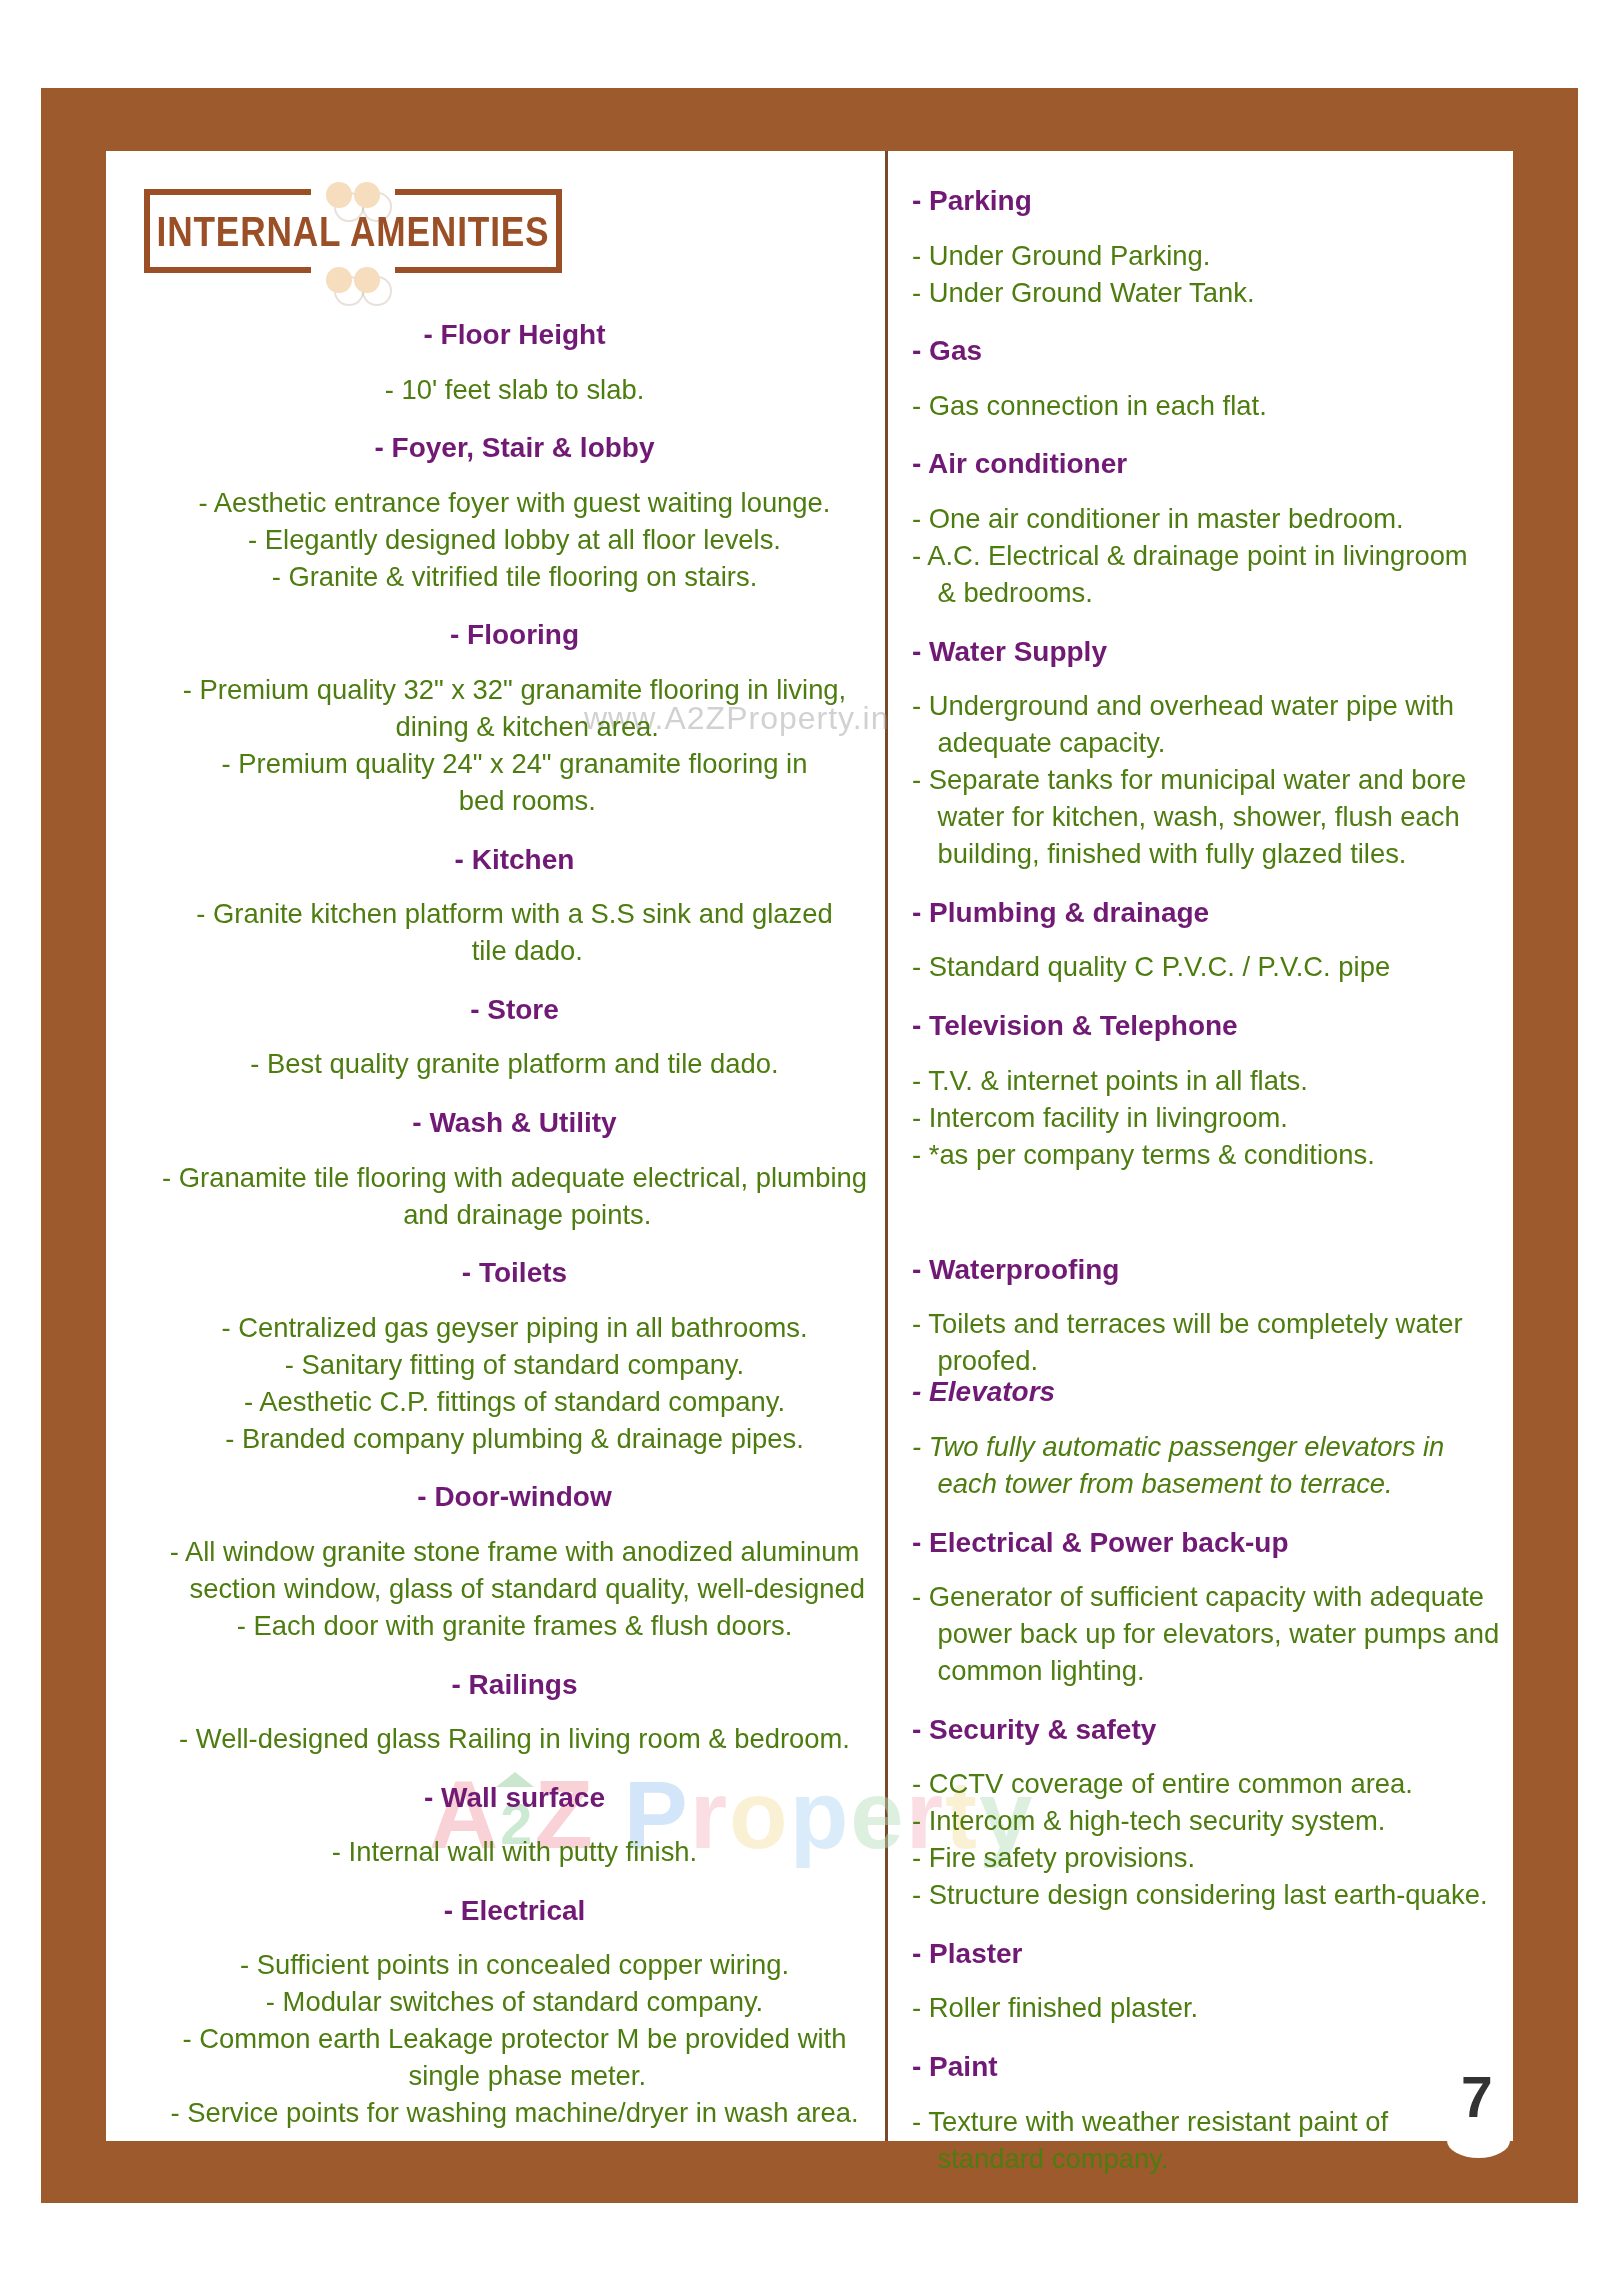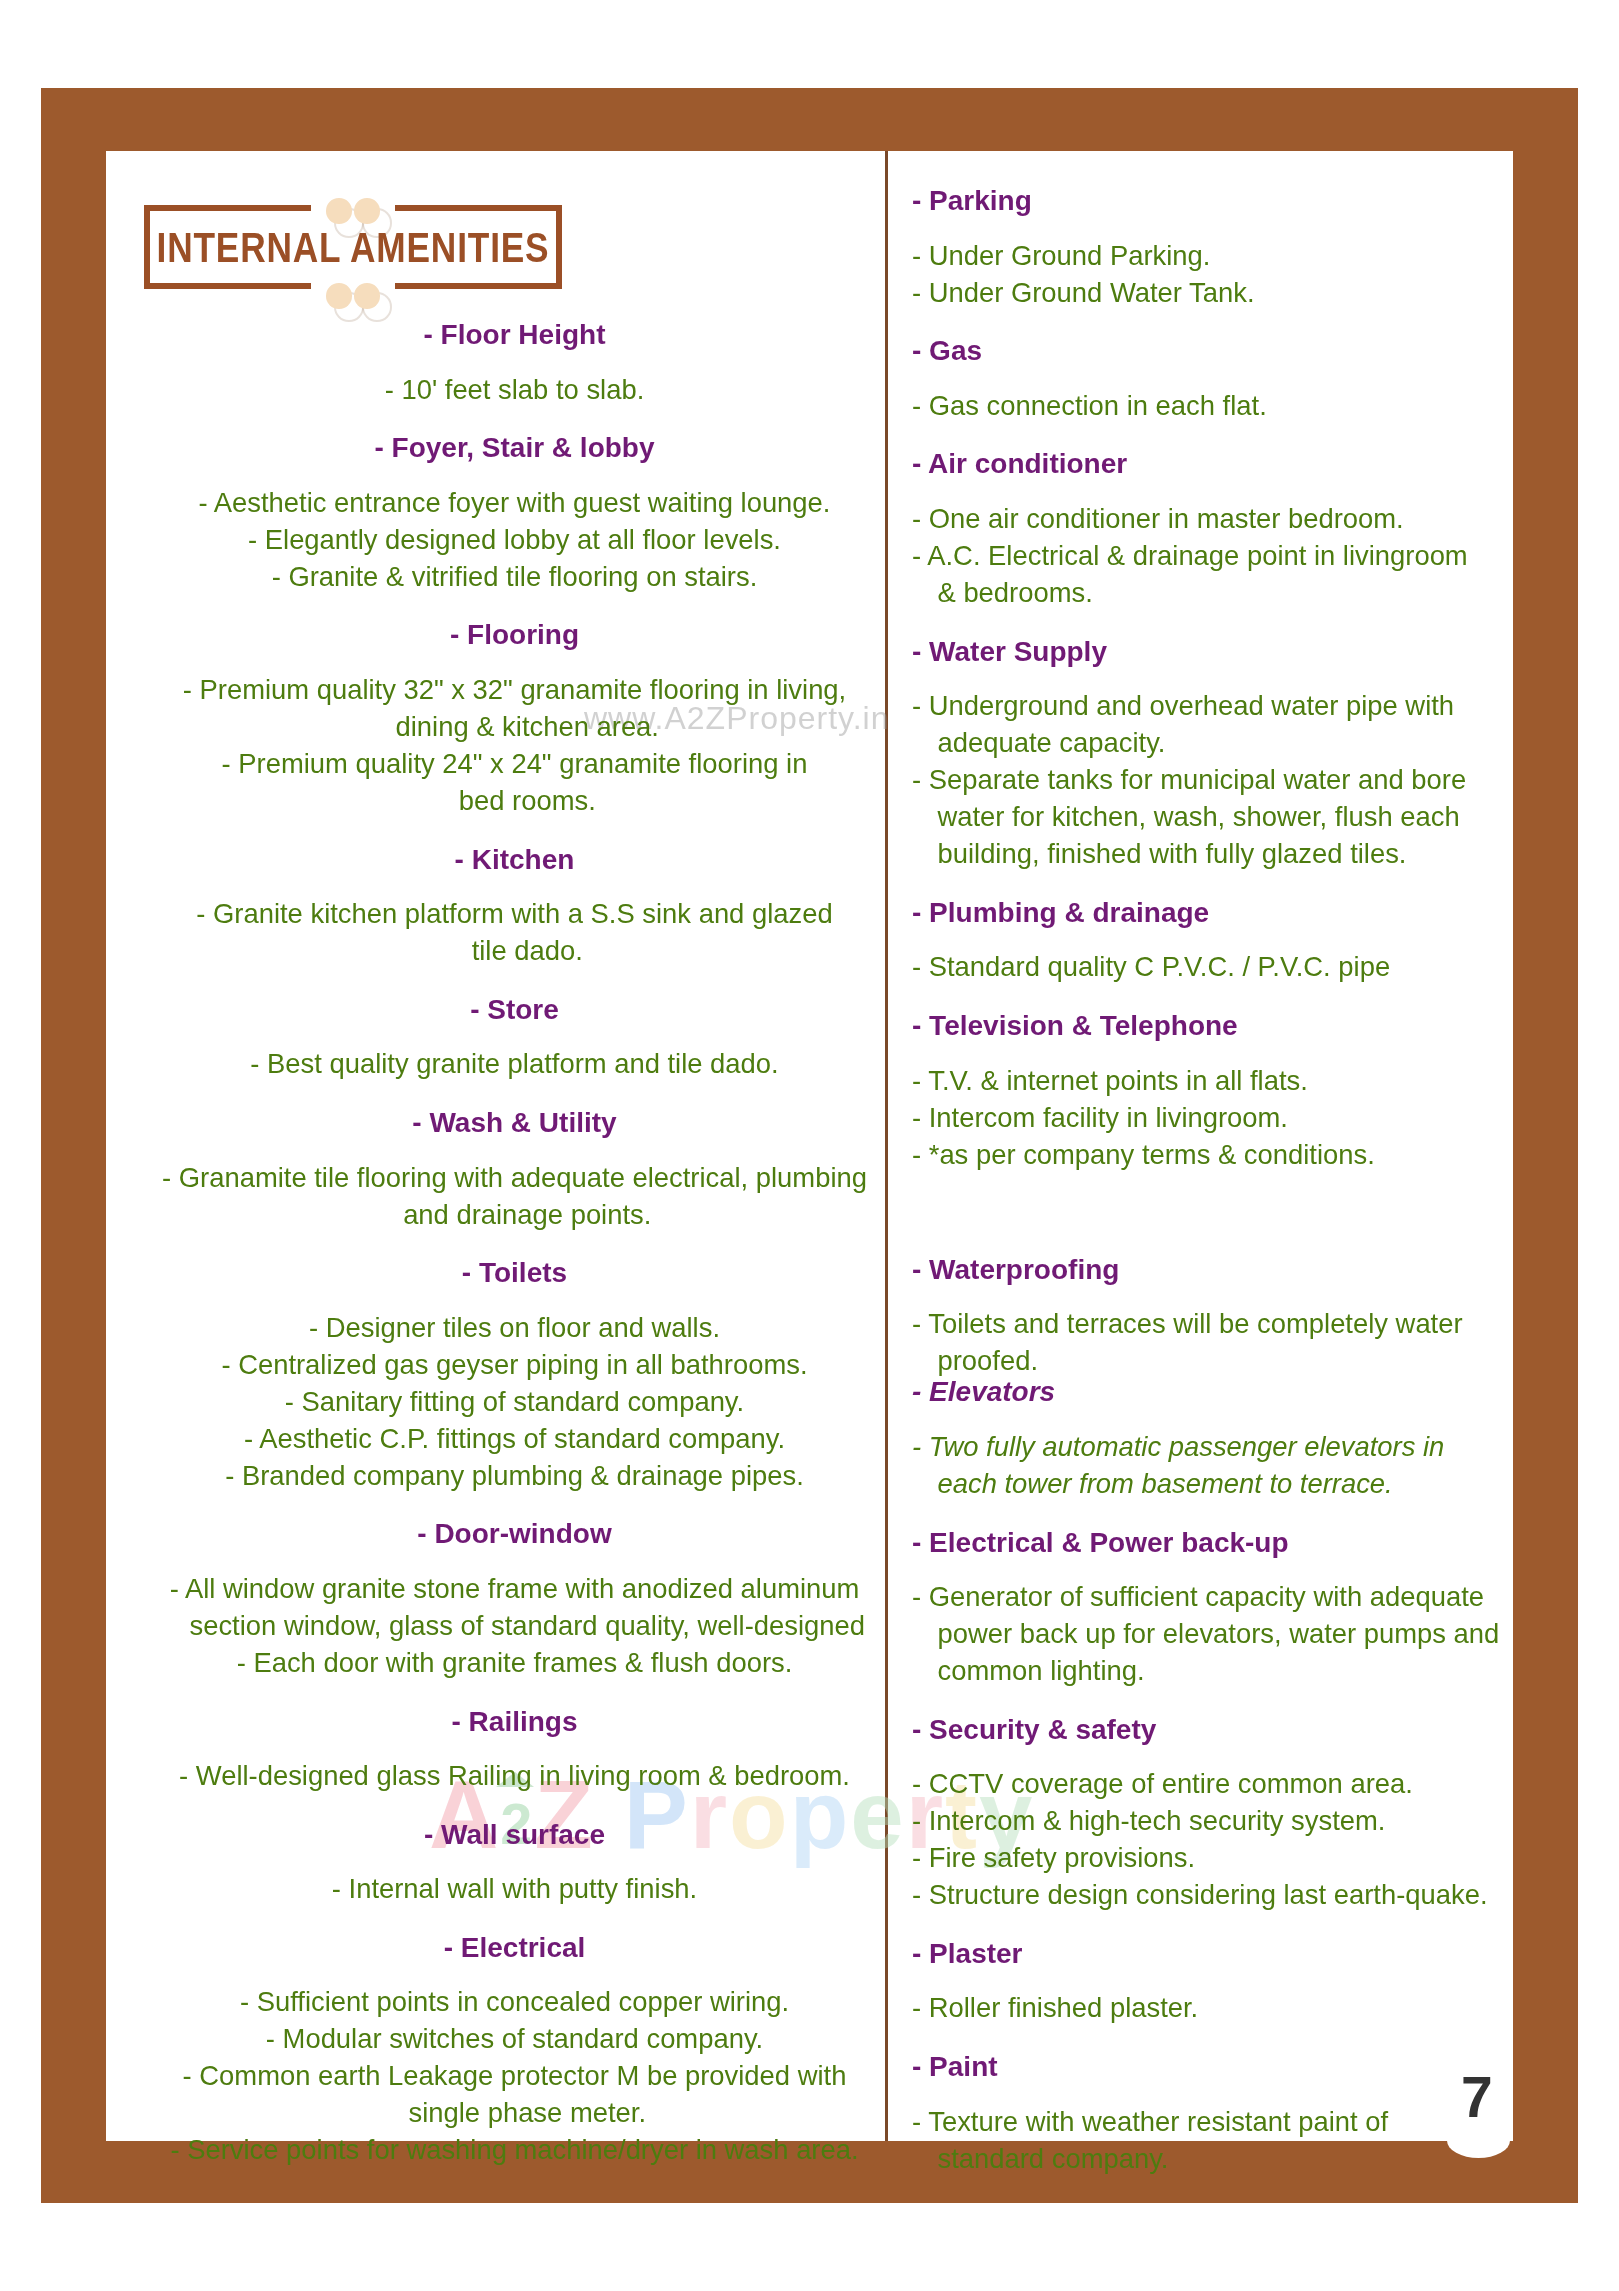--- a/index.html
+++ b/index.html
@@ -4,21 +4,21 @@
 <style>
   html,body{margin:0;padding:0;background:#ffffff;}
   .canvas{position:relative;width:1619px;height:2292px;background:#ffffff;
           font-family:"Liberation Sans",sans-serif;overflow:hidden;}
   .frame{position:absolute;left:41px;top:88px;width:1537px;height:2115px;background:#9d5a2d;}
   .page{position:absolute;left:106px;top:151px;width:1407px;height:1990px;background:#ffffff;}
 
   .divider{position:absolute;left:779px;top:0;width:2.9px;height:1990px;background:#7a4929;}
 
   
-  .title-box{position:absolute;left:38px;top:54px;width:418px;height:84px;
+  .title-box{position:absolute;left:38px;top:38px;width:418px;height:84px;
              border:6.9px solid #9b4f26;box-sizing:border-box;}
   .gap{position:absolute;left:50%;transform:translateX(-50%);width:84px;height:8.8px;background:#ffffff;}
   .gap.top{top:-7.8px;} .gap.bottom{bottom:-7.8px;}
   .dot{position:absolute;width:25.5px;height:25.5px;border-radius:50%;background:#f6ddbd;}
   .dot.ghost{background:transparent;border:2px solid rgba(150,120,90,.22);}
   .title-text{position:absolute;left:0;top:0;width:100%;height:100%;
               display:flex;align-items:center;justify-content:center;
               font-weight:bold;font-size:43px;color:#9b4f26;letter-spacing:1px;
               transform:scaleX(.82);white-space:nowrap;}
 
@@ -103,21 +103,20 @@
           <div class="sec-heading">- Store</div>
           <div class="item">- Best quality granite platform and tile dado.</div>
         </section>
         <section class="sec">
           <div class="sec-heading">- Wash &amp; Utility</div>
           <div class="item">- Granamite tile flooring with adequate electrical, plumbing</div>
           <div class="item cont">and drainage points.</div>
         </section>
         <section class="sec">
           <div class="sec-heading">- Toilets</div>
-          <div class="item">- Designer tiles on floor and walls.</div>
           <div class="item">- Centralized gas geyser piping in all bathrooms.</div>
           <div class="item">- Sanitary fitting of standard company.</div>
           <div class="item">- Aesthetic C.P. fittings of standard company.</div>
           <div class="item">- Branded company plumbing &amp; drainage pipes.</div>
         </section>
         <section class="sec">
           <div class="sec-heading">- Door-window</div>
           <div class="item">- All window granite stone frame with anodized aluminum</div>
           <div class="item cont">section window, glass of standard quality, well-designed</div>
           <div class="item">- Each door with granite frames &amp; flush doors.</div>

